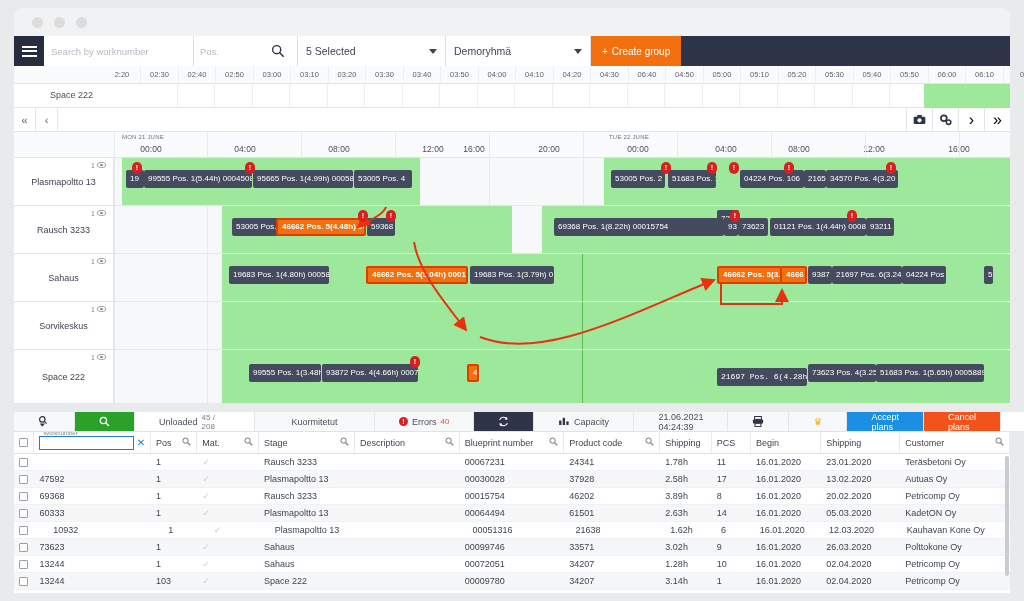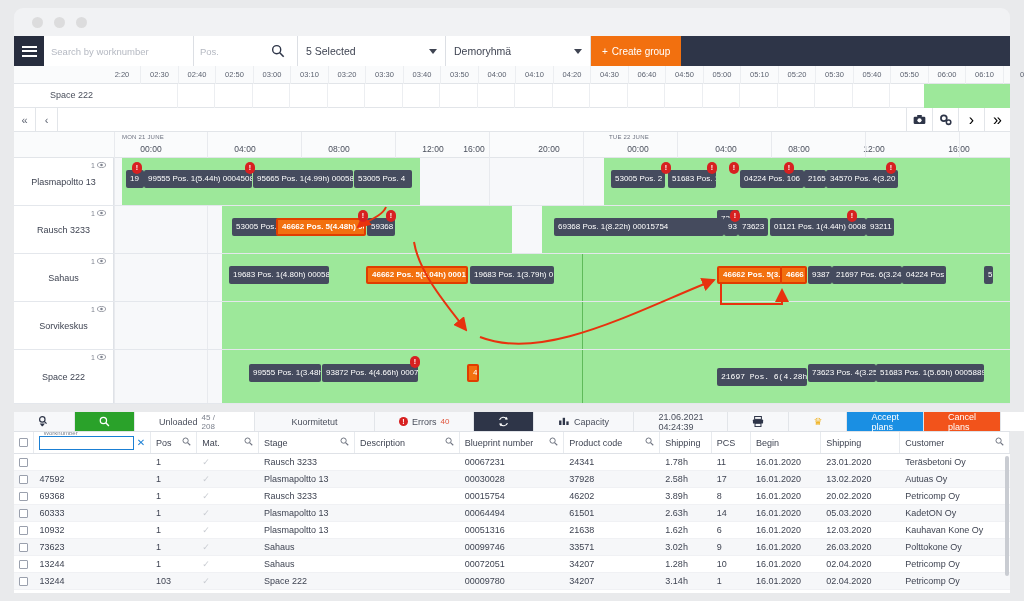--- a/index.html
+++ b/index.html
@@ -763,21 +763,21 @@
           <div class="td" style="width: 58px;">2.63h</div>
           <div class="td" style="width: 44px;">14</div>
           <div class="td" style="width: 80px;">16.01.2020</div>
           <div class="td" style="width: 90px;">05.03.2020</div>
           <div class="td" style="width: 126px;">KadetON Oy</div>
         </div>
         <div class="trow">
           <div class="td" style="width: 22px; justify-content: center;">
             <span class="cbx"></span>
           </div>
-          <div class="td" style="width: 134px;">10932</div>
+          <div class="td" style="width: 134px; margin-left: 14px;">10932</div>
           <div class="td" style="width: 52px;">1</div>
           <div class="td" style="width: 70px;">
             <span class="chk">✓</span>
           </div>
           <div class="td" style="width: 110px;">Plasmapoltto 13</div>
           <div class="td" style="width: 120px;"></div>
           <div class="td" style="width: 120px;">00051316</div>
           <div class="td" style="width: 110px;">21638</div>
           <div class="td" style="width: 58px;">1.62h</div>
           <div class="td" style="width: 44px;">6</div>

